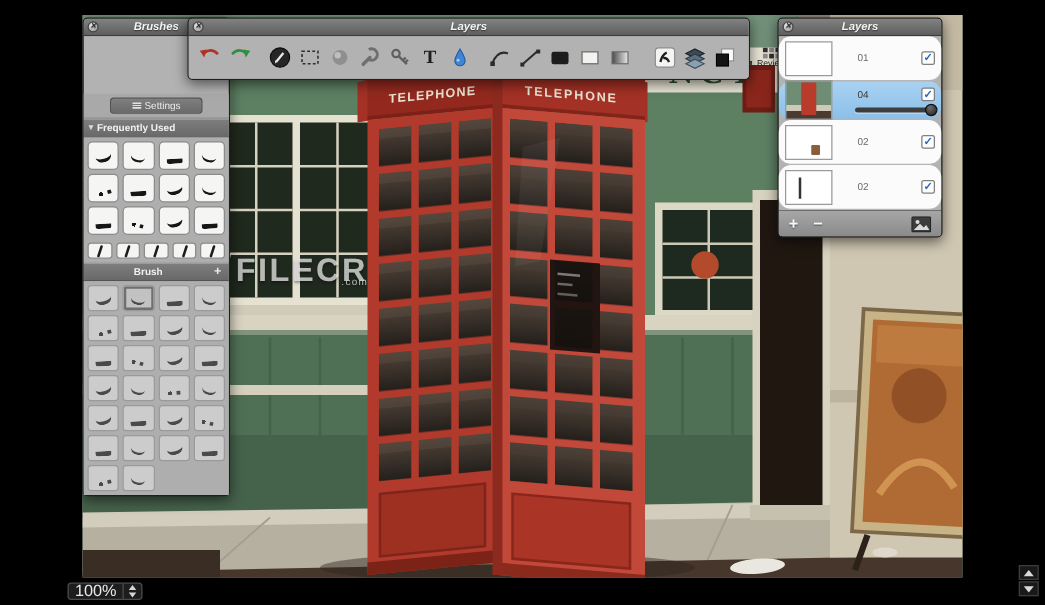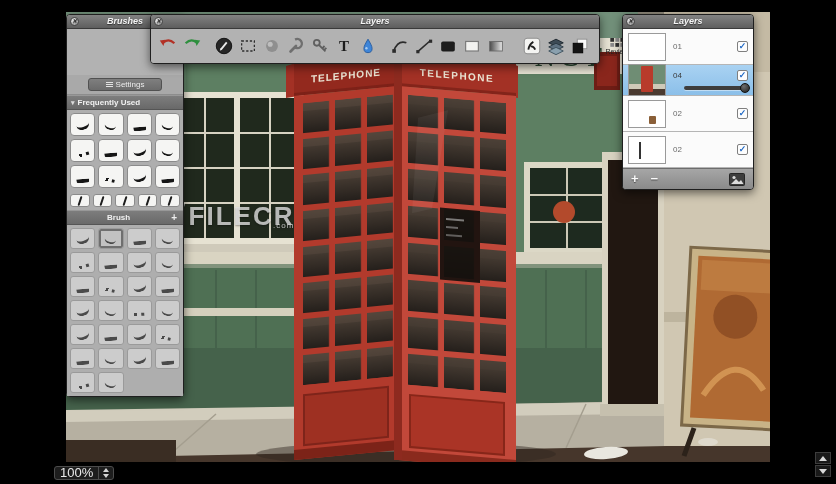--- a/index.html
+++ b/index.html
@@ -67,21 +67,21 @@
   .tbtn{width:22px;height:24px;display:flex;align-items:center;justify-content:center;flex:none;background:transparent;border:none;padding:0;}
   .tbtn svg{display:block;}
   .gap-s{margin-left:8px;}
   .gap-m{margin-left:12px;}
   .t-glyph{font-family:"Liberation Serif",serif;font-size:15px;font-weight:bold;color:#1d1d1d;line-height:20px;}
   .review{width:32px;height:26px;display:flex;flex-direction:column;align-items:center;justify-content:center;gap:1px;background:transparent;border:none;padding:0;flex:none;}
   .review-lbl{font-size:7px;color:#202020;line-height:7px;}
 
   
   .layers{left:622px;top:14px;width:132px;z-index:30;}
-  .lrow{display:flex;align-items:center;gap:7px;padding:15px 5px;background:#fbfbfb;border-bottom:1px solid #b5b5b5;height:36px;box-sizing:border-box;}
+  .lrow{display:flex;align-items:center;gap:20px;padding:15px 5px;background:#fbfbfb;border-bottom:1px solid #b5b5b5;height:36px;box-sizing:border-box;border-radius:10px;}
   .lrow.sel{background:linear-gradient(#a9d2f2,#8bbfe9);height:28px;}
   .lthumb{width:38px;height:28px;background:#fff;border:1px solid #9a9a9a;box-sizing:border-box;position:relative;flex:none;overflow:hidden;}
   .lrow.sel .lthumb{height:32px;}
   .scene-thumb{background:linear-gradient(180deg,#6f8d74 0 64%,#cfc9b8 64% 80%,#4a3a30 80% 100%);}
   .scene-thumb::before{content:"";position:absolute;left:12px;top:1px;width:12px;height:26px;background:#b83b2b;border-radius:1px;}
   .obj-thumb::after{content:"";position:absolute;right:9px;bottom:3px;width:7px;height:8px;background:#8a5f38;border-radius:1px;}
   .line-thumb::after{content:"";position:absolute;left:10px;top:5px;width:2px;height:17px;background:#333;}
   .lright{flex:1;display:flex;flex-direction:column;justify-content:center;min-width:0;}
   .lmeta{display:flex;align-items:center;}
   .llabel{font-size:8px;color:#6a6a6a;flex:1;}

